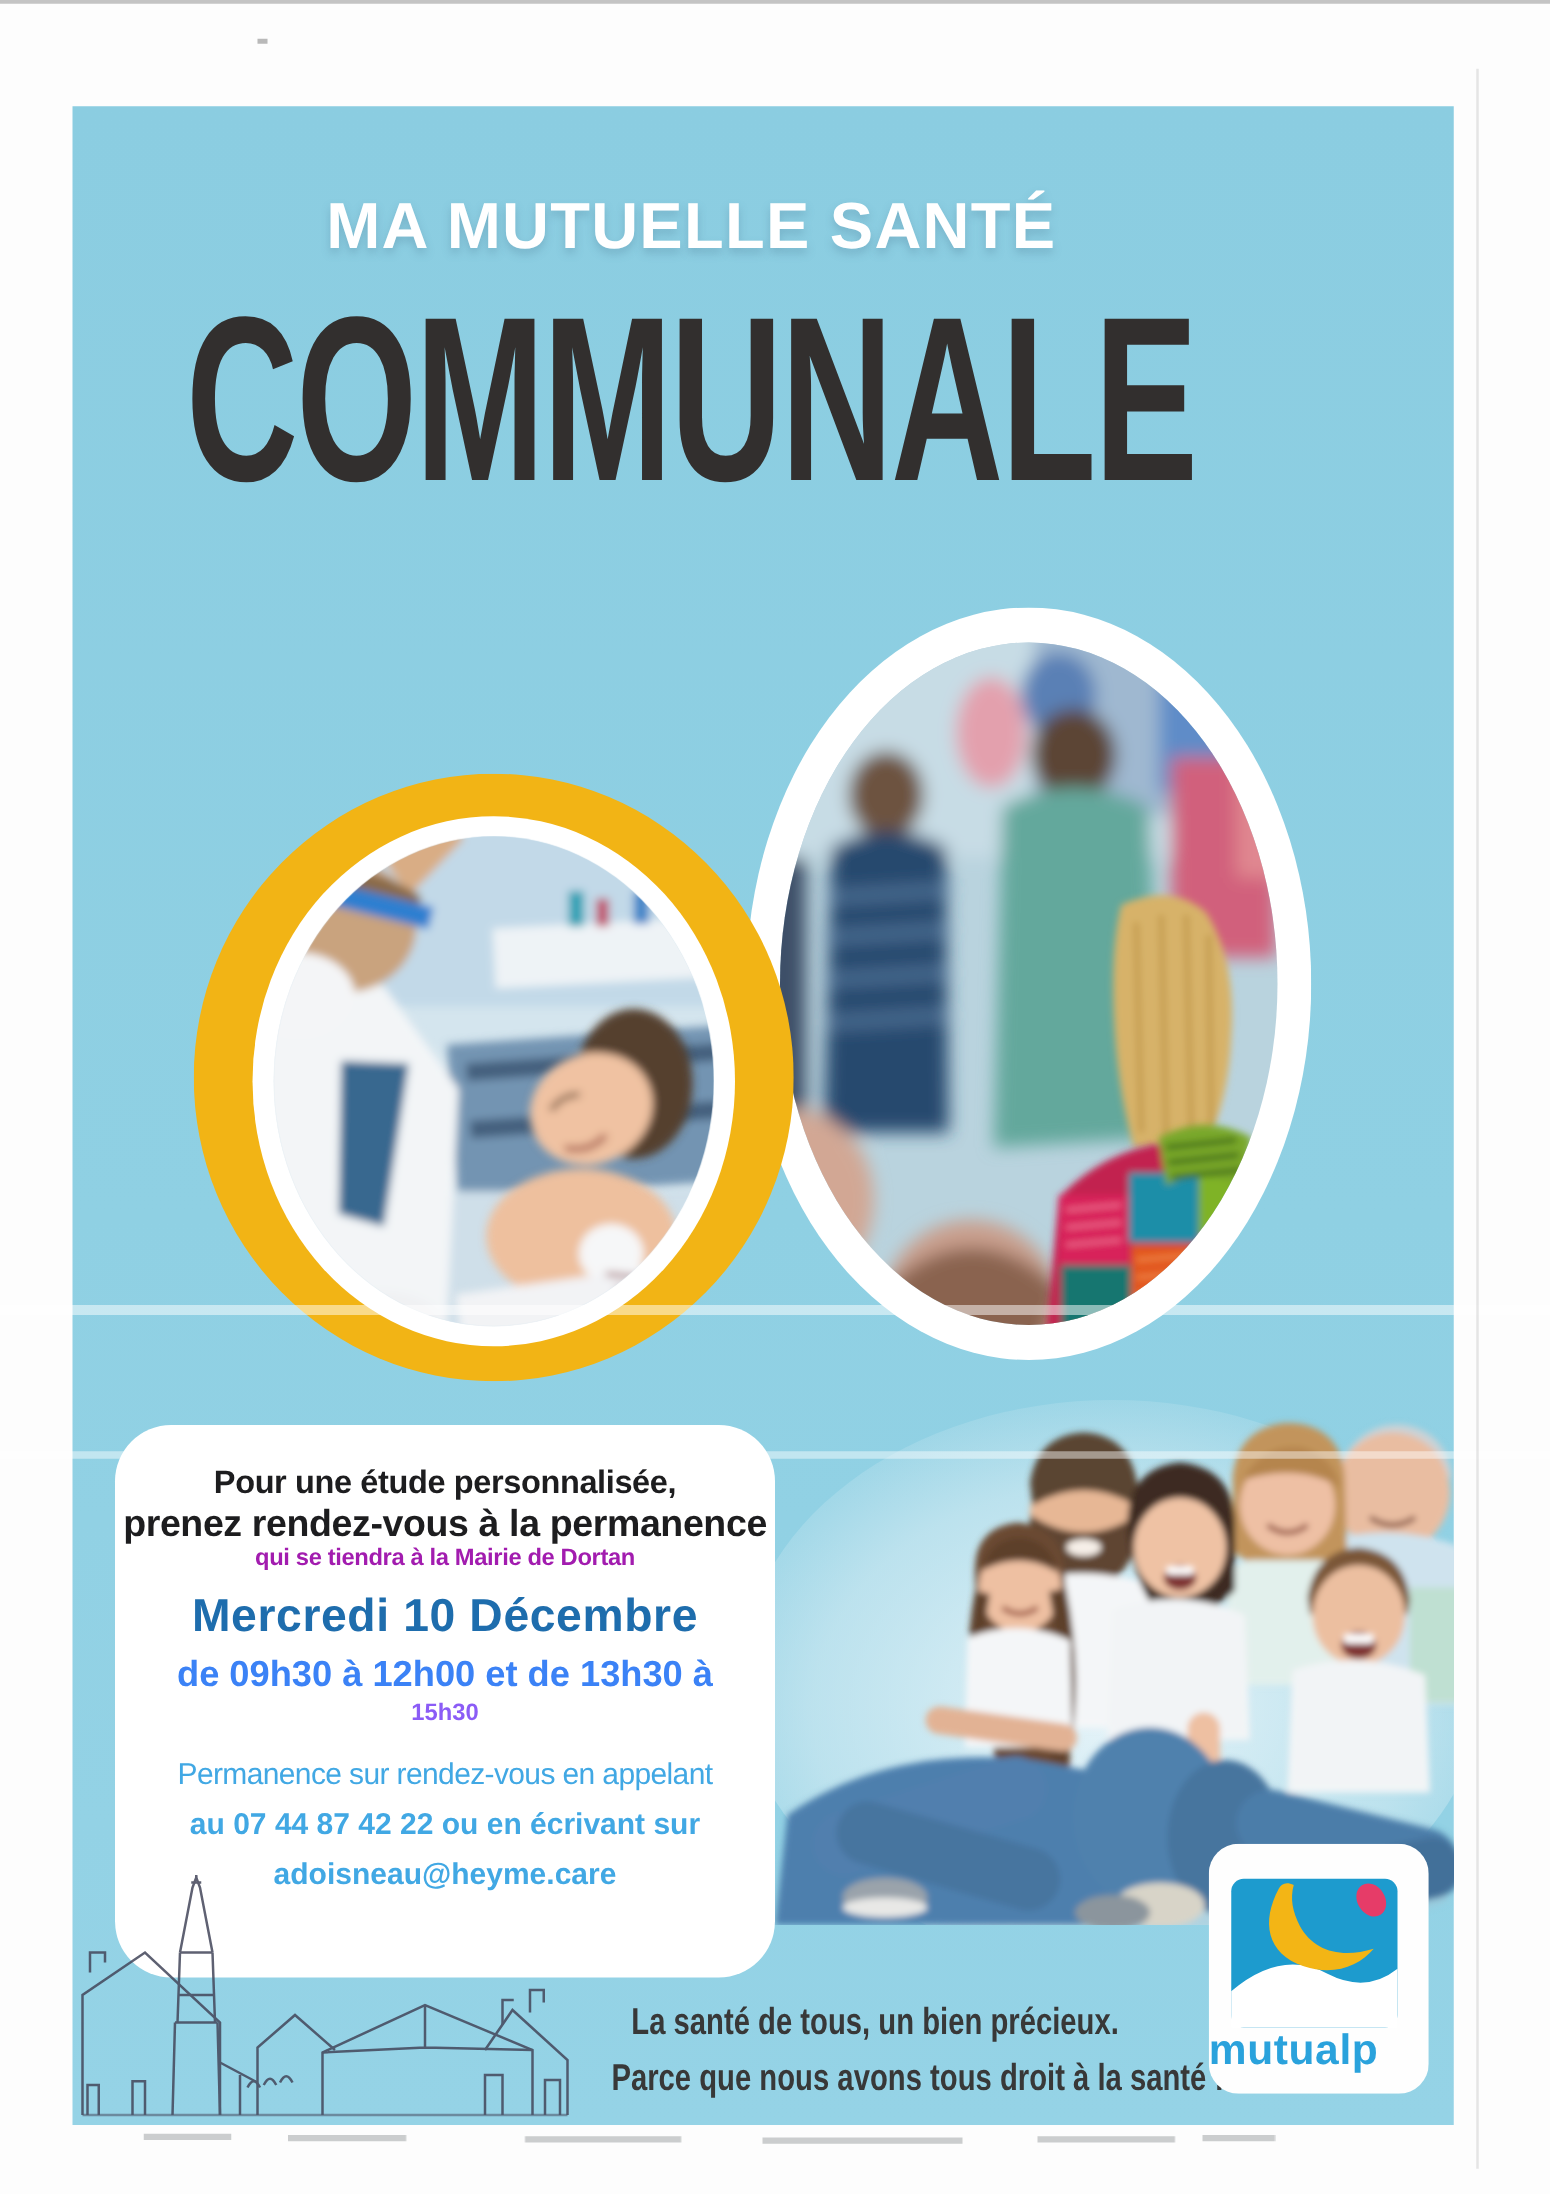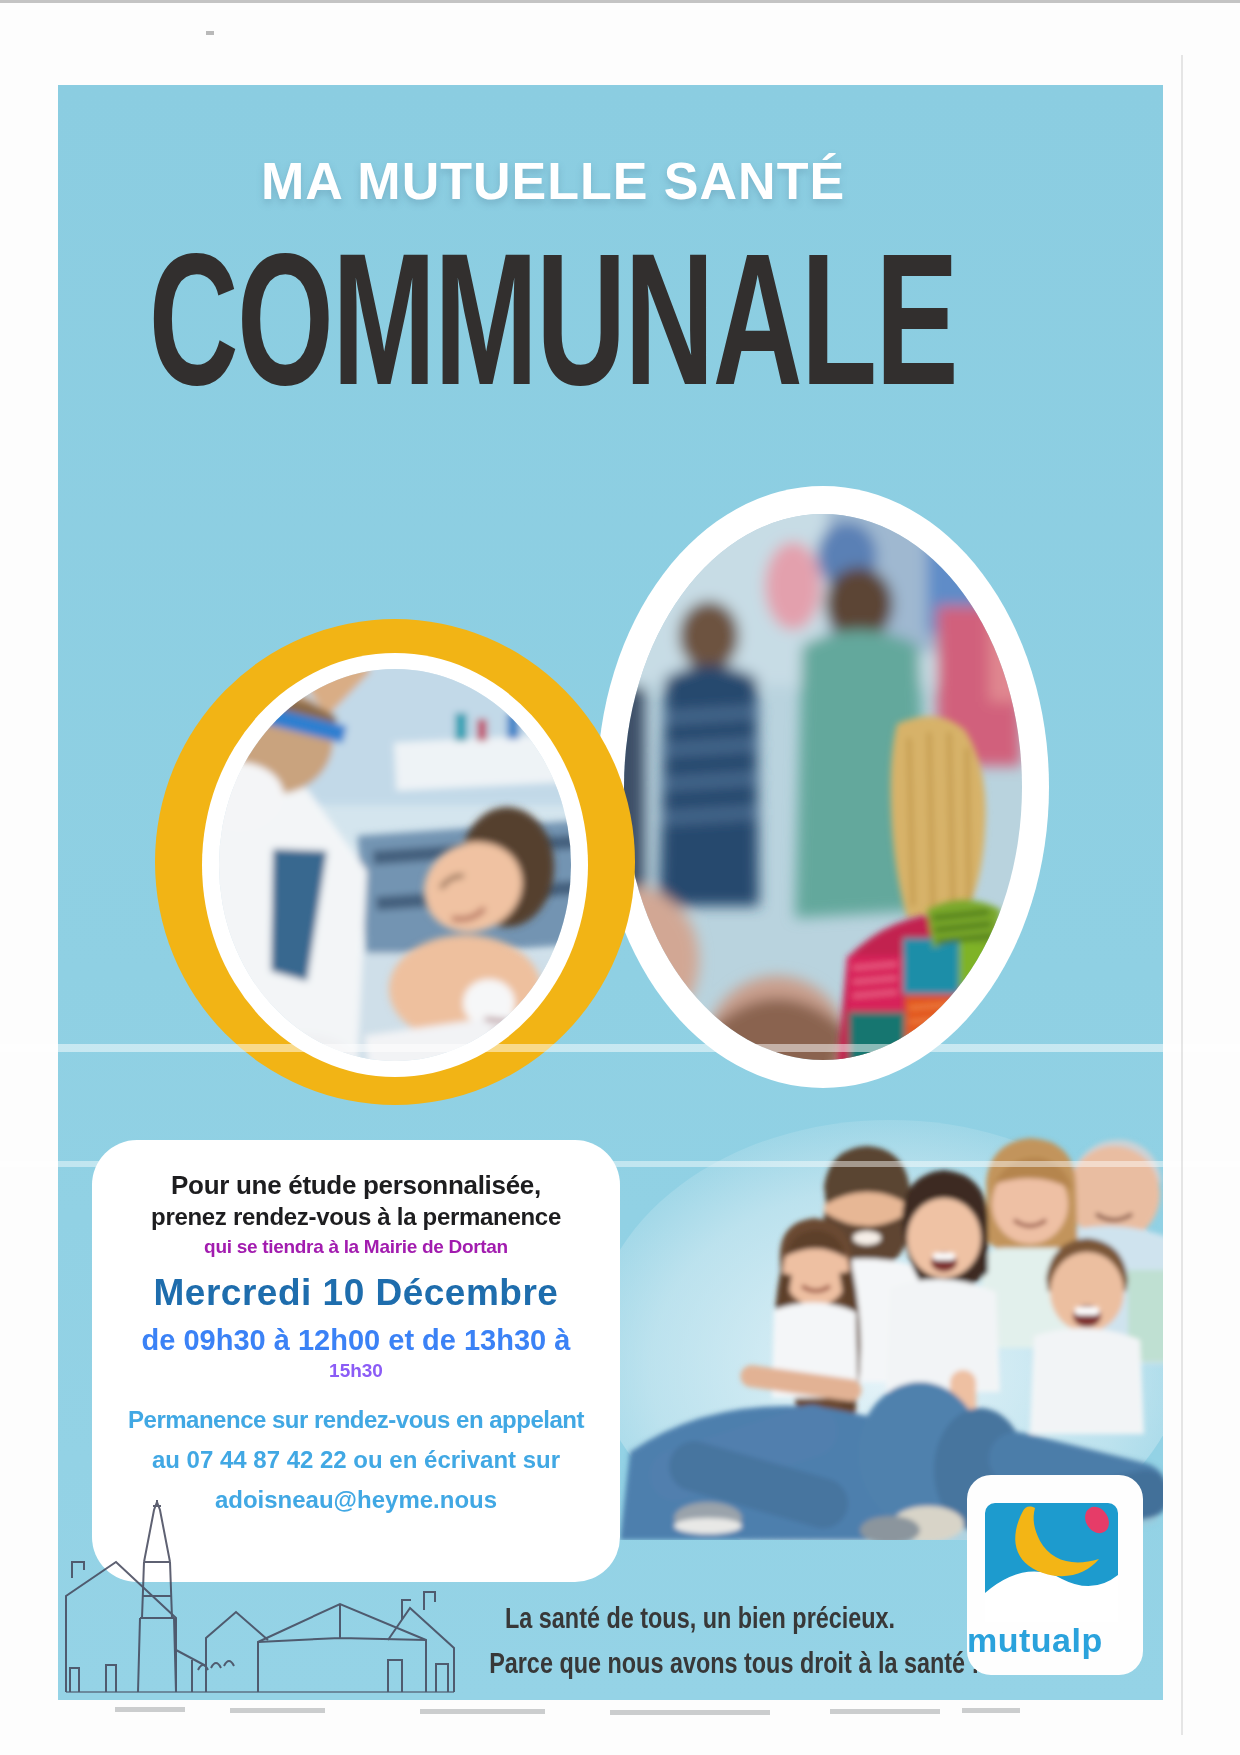--- a/index.html
+++ b/index.html
@@ -18,26 +18,26 @@
           letter-spacing:-2px;color:#322f2e;transform:scale(0.83,1.25);
           transform-origin:50% 0;white-space:nowrap;}
   .big-photo{position:absolute;left:539px;top:401px;width:452px;height:602px;}
   .yellow-photo{position:absolute;left:97px;top:534px;width:480px;height:486px;}
   .family-photo{position:absolute;left:532px;top:1035px;width:580px;height:420px;}
   
   .info-box{position:absolute;left:34px;top:1055px;width:528px;height:442px;
             background:#ffffff;border-radius:45px;}
   .info-box div{position:absolute;left:0;right:0;text-align:center;white-space:nowrap;}
   .ib-l1{top:30px;font-size:26px;font-weight:700;color:#1d1d1f;letter-spacing:-.3px;}
-  .ib-l2{top:63px;font-size:24px;font-weight:700;color:#1d1d1f;letter-spacing:-.3px;}
+  .ib-l2{top:63px;font-size:30px;font-weight:700;color:#1d1d1f;letter-spacing:-.3px;}
   .ib-l3{top:96px;font-size:19px;font-weight:700;color:#a21caf;letter-spacing:-.3px;}
   .ib-date{top:132px;font-size:37px;font-weight:700;color:#1e6dad;letter-spacing:.5px;}
   .ib-h1{top:184px;font-size:29px;font-weight:700;color:#3b82f6;}
   .ib-h2{top:220px;font-size:19px;font-weight:700;color:#8b5cf6;}
-  .ib-c1{top:266px;font-size:24px;font-weight:700;color:#41a8e4;letter-spacing:-.5px;}
+  .ib-c1{top:266px;font-size:24px;font-weight:400;color:#41a8e4;letter-spacing:-.5px;}
   .ib-c2{top:306px;font-size:24px;font-weight:700;color:#41a8e4;}
   .ib-c3{top:346px;font-size:24px;font-weight:700;color:#41a8e4;}
   
   .village{position:absolute;left:0;top:1415px;width:400px;height:195px;}
   
   .tagline{position:absolute;left:362px;top:1513px;width:560px;text-align:center;
            line-height:40px;}
   .tagline span{display:inline-block;transform:scaleX(0.78);transform-origin:50% 50%;
            font-size:30px;font-weight:700;color:#383838;white-space:nowrap;}
   
@@ -269,21 +269,21 @@
 
     <div class="info-box">
       <div class="ib-l1">Pour une étude personnalisée,</div>
       <div class="ib-l2">prenez rendez-vous à la permanence</div>
       <div class="ib-l3">qui se tiendra à la Mairie de Dortan</div>
       <div class="ib-date">Mercredi 10 Décembre</div>
       <div class="ib-h1">de 09h30 à 12h00 et de 13h30 à</div>
       <div class="ib-h2">15h30</div>
       <div class="ib-c1">Permanence sur rendez-vous en appelant</div>
       <div class="ib-c2">au 07 44 87 42 22 ou en écrivant sur</div>
-      <div class="ib-c3">adoisneau@heyme.nous</div>
+      <div class="ib-c3">adoisneau@heyme.care</div>
     </div>
 
     <svg class="village" viewBox="0 0 400 195" fill="none" stroke="#43465a" stroke-width="2" opacity="0.85">
       <path d="M8 192 L8 96 L58 62 L118 118 L118 192"></path>
       <path d="M14 78 L14 62 L26 62 L26 70"></path>
       <path d="M12 192 L12 168 L21 168 L21 192 M48 192 L48 165 L58 165 L58 192"></path>
       <path d="M86 62 L96 10 L99 2 L102 10 L112 62"></path>
       <path d="M99 2 L99 -4 M95 6 L103 6"></path>
       <path d="M86 62 L112 62 M86 62 L84 118 M112 62 L114 118 M84 96 L114 96"></path>
       <path d="M82 118 L80 192 M116 118 L118 192 M82 118 L116 118"></path>

